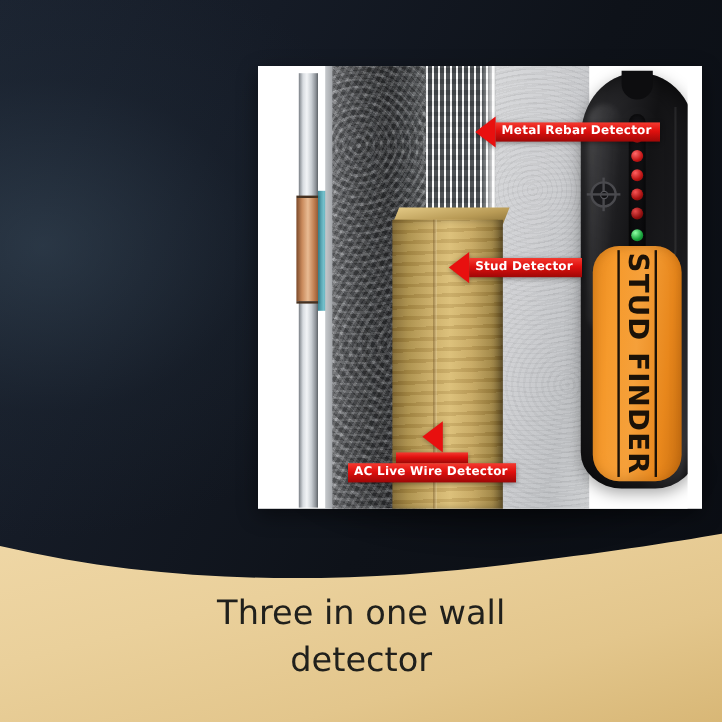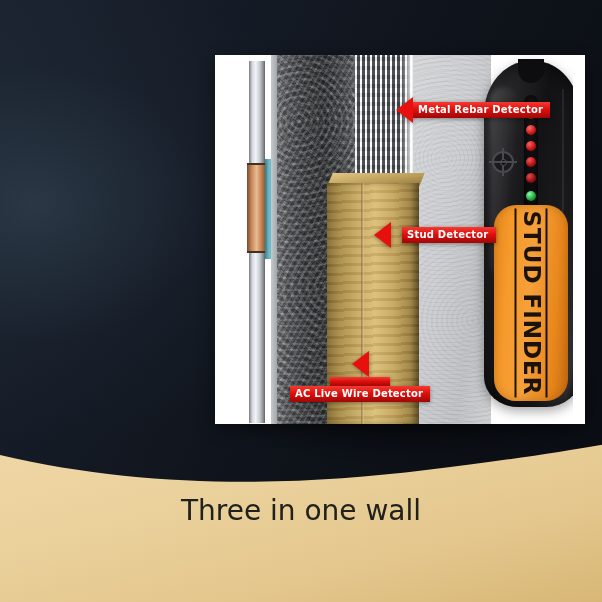--- a/index.html
+++ b/index.html
@@ -270,21 +270,21 @@
     font-family:"DejaVu Sans", sans-serif;
     height:16px;
     display:flex; align-items:center;
   }
   .callout .stem {
     background:linear-gradient(180deg,#f43a30 0%,#e0100e 45%,#9e0807 100%);
     height:9px;
   }
 
   #c-rebar { left:150px; top:42px;margin-left:13px; }
-  #c-stud  { left:141px; top:167px;gap:11px; }
+  #c-stud  { left:141px; top:155px; }
   #c-ac    { left:57px;  top:296px;flex-direction:column; }
   #c-ac .stem { width:2px; }
 </style>
 </head>
 <body>
 
 <div class="slide">
 
   <div class="bg-dark"></div>
   <div class="bg-shadow"></div>
@@ -366,15 +366,16 @@
           <span class="stem" style="width:60px"></span>
           <span class="bar">AC Live Wire Detector</span>
         </div>
 
       </div>
     </div>
   </div>
 
   <div class="caption">
     <span>Three in one wall</span>
+    <span>detector</span>
   </div>
 
 </div>
 
 </body></html>

